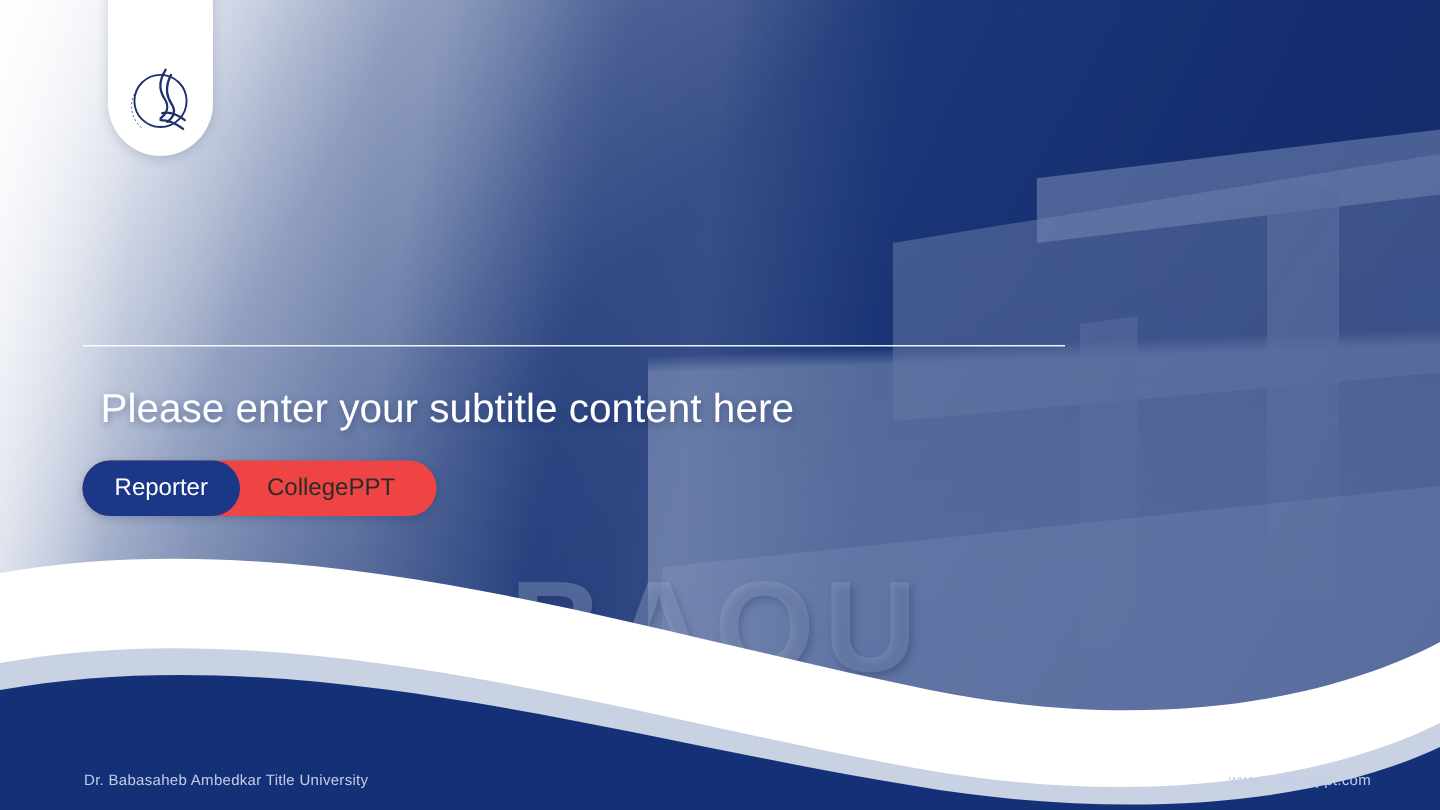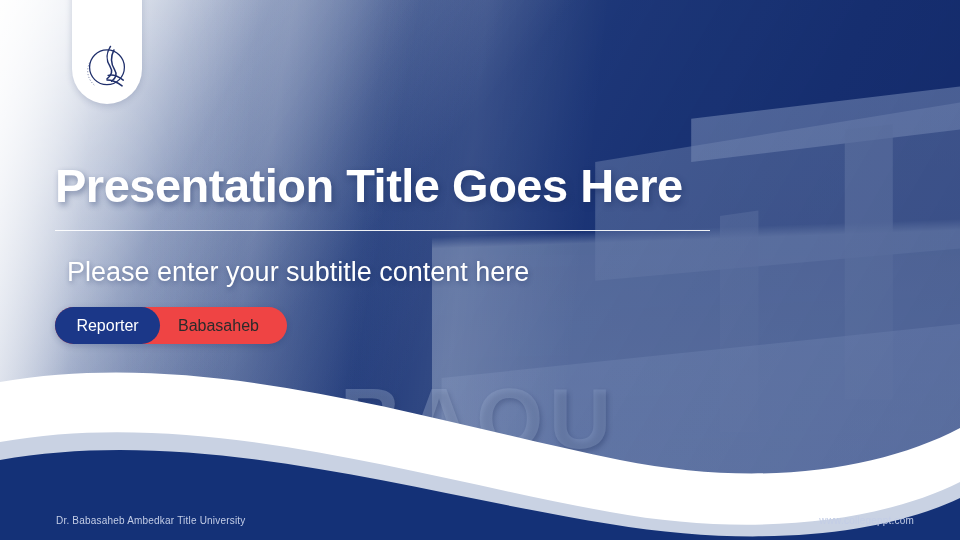--- a/index.html
+++ b/index.html
@@ -247,25 +247,24 @@
     <svg class="logo-mark" viewBox="0 0 100 100">
       <circle cx="50" cy="54" r="30" fill="none" stroke="#1f2f6b" stroke-width="2.2"></circle>
       <path d="M56,18 C46,34 50,44 55,52 C60,60 58,68 50,74" fill="none" stroke="#1f2f6b" stroke-width="2.6" stroke-linecap="round"></path>
       <path d="M62,24 C54,40 58,50 63,58 C68,66 66,72 58,78" fill="none" stroke="#1f2f6b" stroke-width="2.6" stroke-linecap="round"></path>
       <path d="M52,68 C60,66 70,70 78,76" fill="none" stroke="#1f2f6b" stroke-width="2.6" stroke-linecap="round"></path>
       <path d="M50,76 C58,76 68,80 76,86" fill="none" stroke="#1f2f6b" stroke-width="2.6" stroke-linecap="round"></path>
       <path d="M20,46 A32,32 0 0,0 30,86" fill="none" stroke="#1f2f6b" stroke-width="1" stroke-dasharray="2 3"></path>
     </svg>
   </div>
 
-  <h1 class="title">Presentation Title Goes Here</h1>
   <div class="divider"></div>
   <h2 class="subtitle">Please enter your subtitle content here</h2>
 
   <div class="pill">
     <div class="pill-tag">Reporter</div>
-    <div class="pill-value">Babasaheb</div>
+    <div class="pill-value">CollegePPT</div>
   </div>
 
   <div class="footer-left">Dr. Babasaheb Ambedkar Title University</div>
   <div class="footer-right">www.collegeppt.com</div>
 
 </div>
 
 </body></html>

